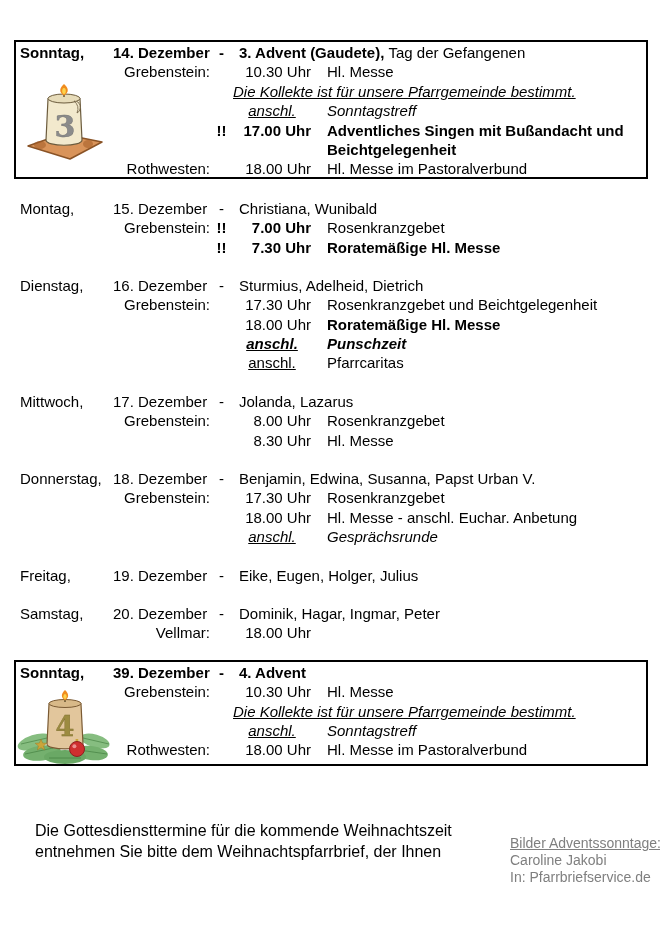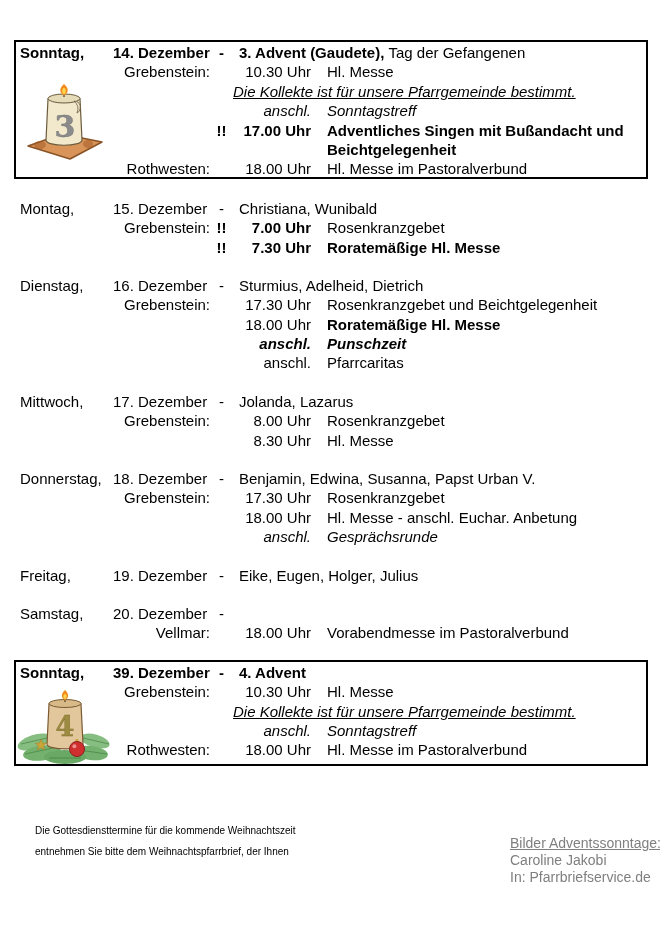--- a/index.html
+++ b/index.html
@@ -18,29 +18,29 @@
   .mt-first{margin-top:43px;}
   .mt-20{margin-top:20px;}
   .mt-19{margin-top:19px;}
   .row{display:grid;grid-template-columns:93px 97px 23px 78px 1fr;
        padding-left:20px;padding-right:16px;height:19.4px;line-height:19.4px;font-size:15px;}
   .day {grid-column:1;white-space:nowrap;}
   .date{grid-column:2;white-space:nowrap;}
   .loc {grid-column:2;text-align:right;white-space:nowrap;}
   .mark{grid-column:3;text-align:center;white-space:nowrap;}
   .time{grid-column:4;text-align:right;white-space:nowrap;}
-  .ansl{grid-column:4;text-align:right;white-space:nowrap;}
+  .ansl{grid-column:4;text-align:center;white-space:nowrap;text-decoration:underline;}
   .desc{grid-column:5;padding-left:16px;white-space:nowrap;}
   .names{grid-column:4 / -1;padding-left:6px;white-space:nowrap;}
   .note{grid-column:4 / -1;font-style:italic;text-decoration:underline;white-space:nowrap;}
   .b{font-weight:bold;}
   .i{font-style:italic;}
   .title-rest{margin-left:0.28em;}
   
-  .footer-note{position:absolute;left:35px;top:821px;font-size:10px;line-height:20.5px;white-space:nowrap;z-index:1;}
+  .footer-note{position:absolute;left:35px;top:821px;font-size:16px;line-height:20.5px;white-space:nowrap;z-index:1;}
   .credits{position:absolute;left:510px;top:835px;font-size:14px;line-height:17px;color:#7f7f7f;white-space:nowrap;z-index:1;}
   .credits .u{text-decoration:underline;}
   svg text{font-family:"DejaVu Serif",serif;font-weight:bold;}
 </style>
 </head>
 <body>
 
 <div class="page">
 
   <div class="advent-box box-1"></div>
@@ -209,25 +209,25 @@
         <span class="mark">-</span>
         <span class="names">Eike, Eugen, Holger, Julius</span>
       </div>
     </div>
 
     <div class="sec mt-19">
       <div class="row">
         <span class="day">Samstag,</span>
         <span class="date">20. Dezember</span>
         <span class="mark">-</span>
+        <span class="names">Dominik, Hagar, Ingmar, Peter</span>
       </div>
       <div class="row">
         <span class="loc">Vellmar:</span>
         <span class="time">18.00 Uhr</span>
-        <span class="desc">Vorabendmesse im Pastoralverbund</span>
       </div>
     </div>
 
     <div class="sec mt-20">
       <div class="row">
         <span class="day b">Sonntag,</span>
         <span class="date b">39. Dezember</span>
         <span class="mark b">-</span>
         <span class="names"><span class="b">4. Advent</span></span>
       </div>

